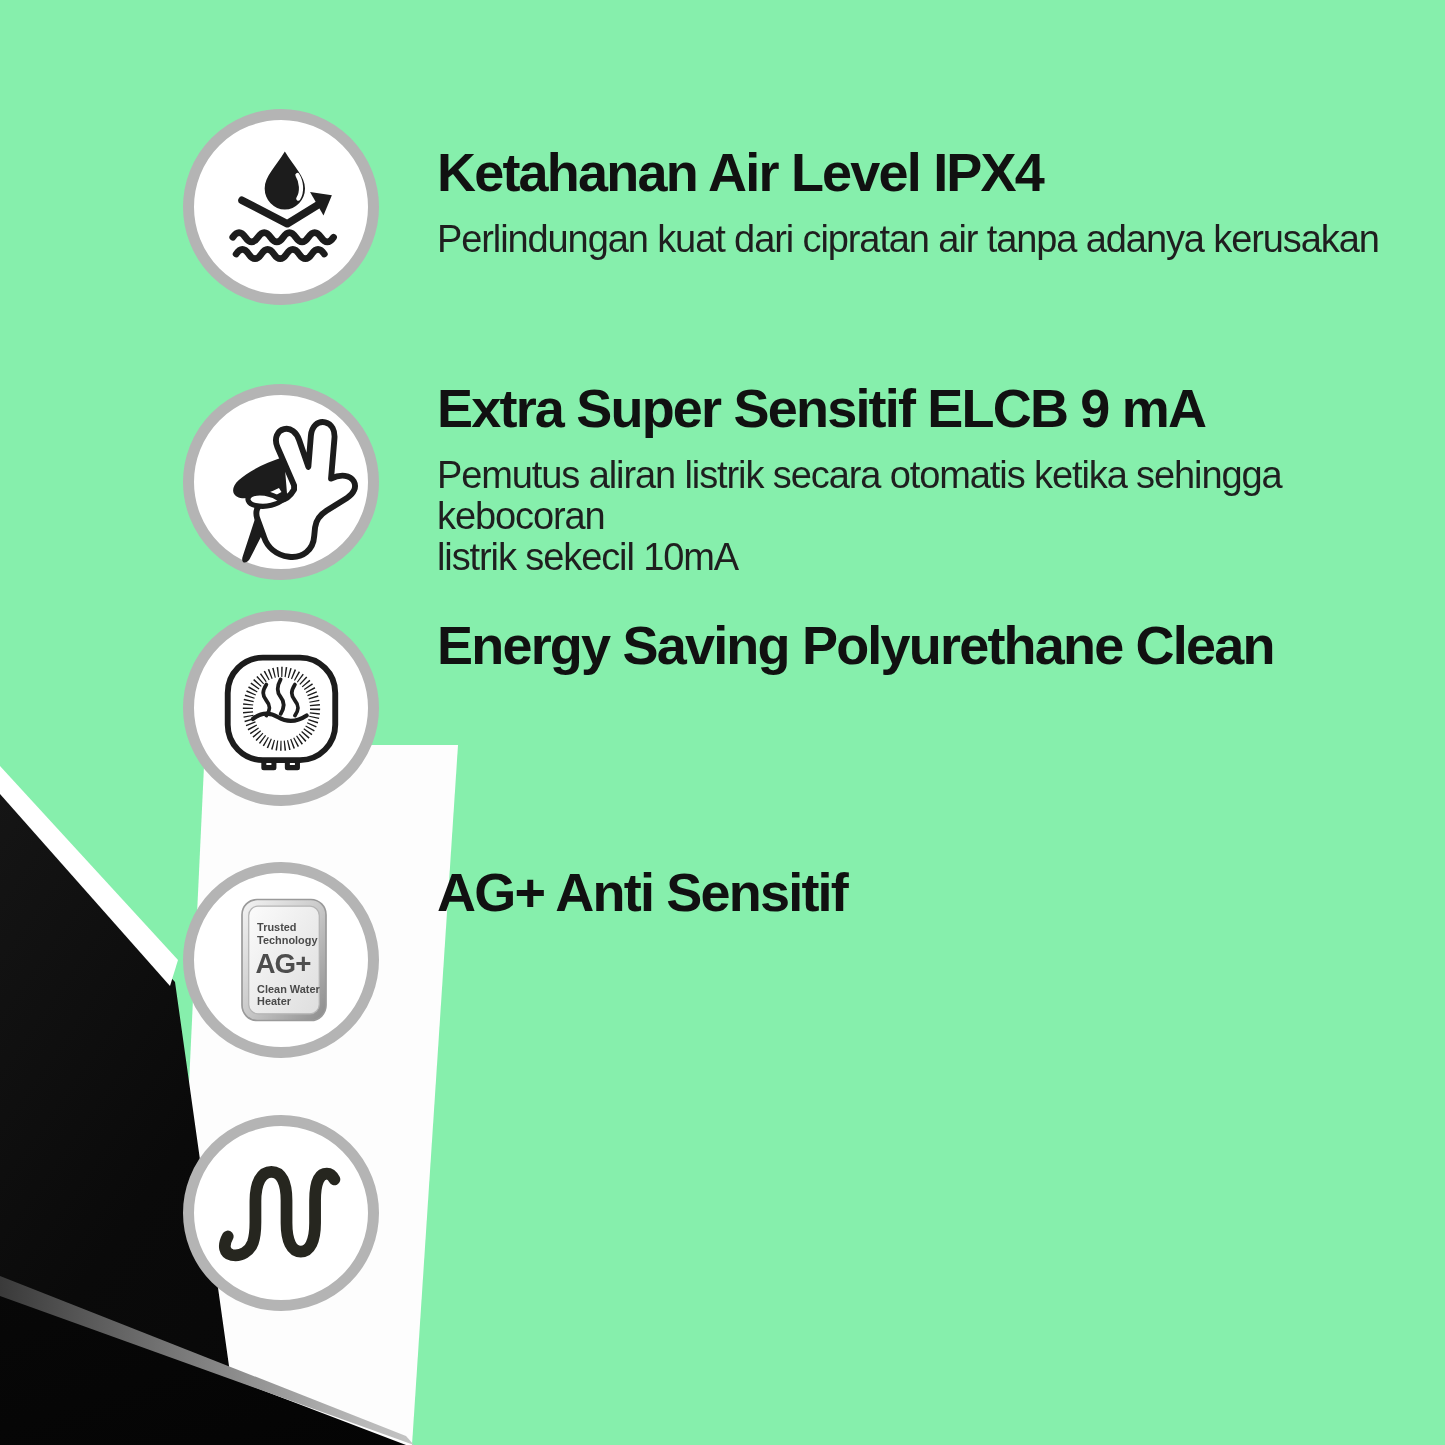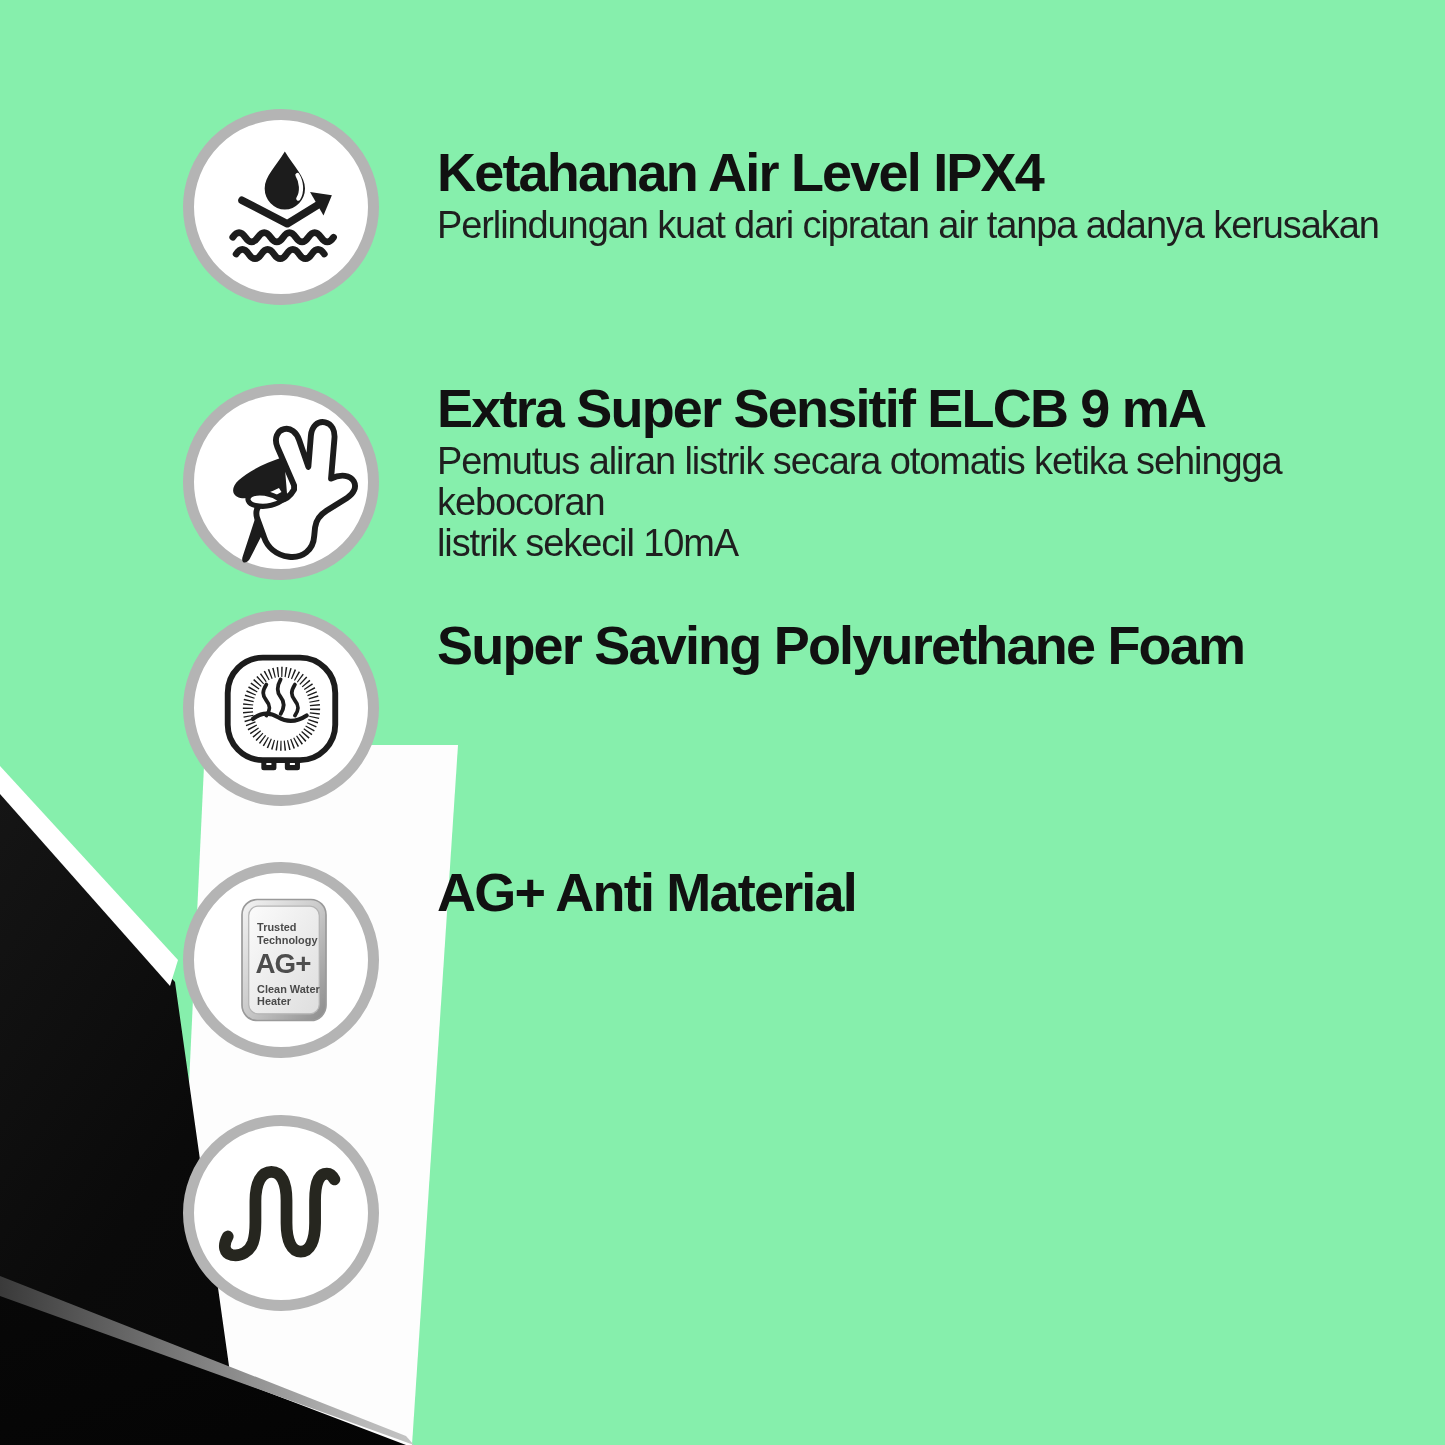--- a/index.html
+++ b/index.html
@@ -37,21 +37,21 @@
     background:#fff;border:11px solid #b4b4b4;box-sizing:border-box;
     display:flex;align-items:center;justify-content:flex-end;
   }
   .icon-circle svg{width:168px;height:168px;}
   .feature-text{position:absolute;left:437px;width:950px;}
   .feature-text h3{
     margin:0;font-size:54px;line-height:1.06;font-weight:700;
     letter-spacing:-1.8px;color:#111;white-space:pre-wrap;
   }
   .feature-text p{
-    margin:4px 0 0 0;font-size:38px;line-height:41px;font-weight:400;
+    margin:18px 0 0 0;font-size:38px;line-height:41px;font-weight:400;
     letter-spacing:-1.1px;color:#1f1f1f;white-space:pre-wrap;
   }
   .ink{stroke:#1c1c1c;fill:none;stroke-linecap:round;stroke-linejoin:round;}
 </style>
 </head>
 <body>
 
 <div id="canvas">
 
   <div class="decor white-band"></div>
@@ -93,21 +93,21 @@
       <rect x="33" y="40" width="128" height="122" rx="42" fill="#fff" stroke="#1c1c1c" stroke-width="7"></rect>
       <path class="ink" d="M76,163 v8 h12 v-8 M104,163 v8 h12 v-8" stroke-width="6"></path>
       <ellipse cx="97" cy="101" rx="40" ry="44" fill="none" stroke="#1c1c1c" stroke-width="12" stroke-dasharray="1.6 3.1"></ellipse>
       <path class="ink" d="M63,113 C73,105 83,105 93,111 C103,117 115,117 127,109" stroke-width="5"></path>
       <path class="ink" d="M79,72 c-5,8 -5,13 0,19 c5,6 5,11 0,18" stroke-width="4.5"></path>
       <path class="ink" d="M96,66 c-5,9 -5,15 0,21 c5,6 5,12 0,20" stroke-width="4.5"></path>
       <path class="ink" d="M113,72 c-5,8 -5,13 0,19 c5,6 5,11 0,18" stroke-width="4.5"></path>
     </svg>
   </div>
   <div class="feature-text" style="top:617px">
-    <h3>Super Saving Polyurethane Foam</h3>
+    <h3>Energy Saving Polyurethane Clean</h3>
   </div>
 
   <div class="icon-circle" style="top:862px">
     <svg viewBox="0 0 200 200" aria-hidden="true">
       <defs>
         <linearGradient id="metal" x1="0" y1="0" x2="1" y2="1">
           <stop offset="0" stop-color="#f4f4f4"></stop>
             <stop offset="0.5" stop-color="#c9c9c9"></stop>
             <stop offset="1" stop-color="#8b8b8b"></stop>
         </linearGradient>
@@ -119,21 +119,21 @@
       <rect x="50" y="28" width="100" height="144" rx="18" fill="url(#metal)" stroke="#9a9a9a" stroke-width="2"></rect>
       <rect x="58" y="36" width="84" height="128" rx="11" fill="url(#panel)" stroke="#b5b5b5" stroke-width="1.5"></rect>
       <text x="68" y="66" font-size="13" font-weight="bold" fill="#4a4a4a">Trusted</text>
       <text x="68" y="81" font-size="13" font-weight="bold" fill="#4a4a4a">Technology</text>
       <text x="66" y="116" font-size="33" font-weight="bold" letter-spacing="-1" fill="#4d4d4d">AG+</text>
       <text x="68" y="139" font-size="13" font-weight="bold" fill="#4a4a4a">Clean Water</text>
       <text x="68" y="154" font-size="13" font-weight="bold" fill="#4a4a4a">Heater</text>
     </svg>
   </div>
   <div class="feature-text" style="top:864px">
-    <h3>AG+ Anti Material</h3>
+    <h3>AG+ Anti Sensitif</h3>
   </div>
 
   <div class="icon-circle" style="top:1115px">
     <svg viewBox="0 0 200 200" aria-hidden="true">
       <path d="M33,128 C27,139 29,148 38,150 C49,152 59,146 63,135 C65,129 66,121 66,111 L66,86 C66,64 73,51 85,51 C97,51 103,64 103,85 L103,112 C103,133 109,146 120,146 C131,146 137,133 137,112 L137,85 C137,64 142,53 151,53 C155,53 158,56 160,60" fill="none" stroke="#26261f" stroke-width="14" stroke-linecap="round"></path>
     </svg>
   </div>
 
 </div>
 

